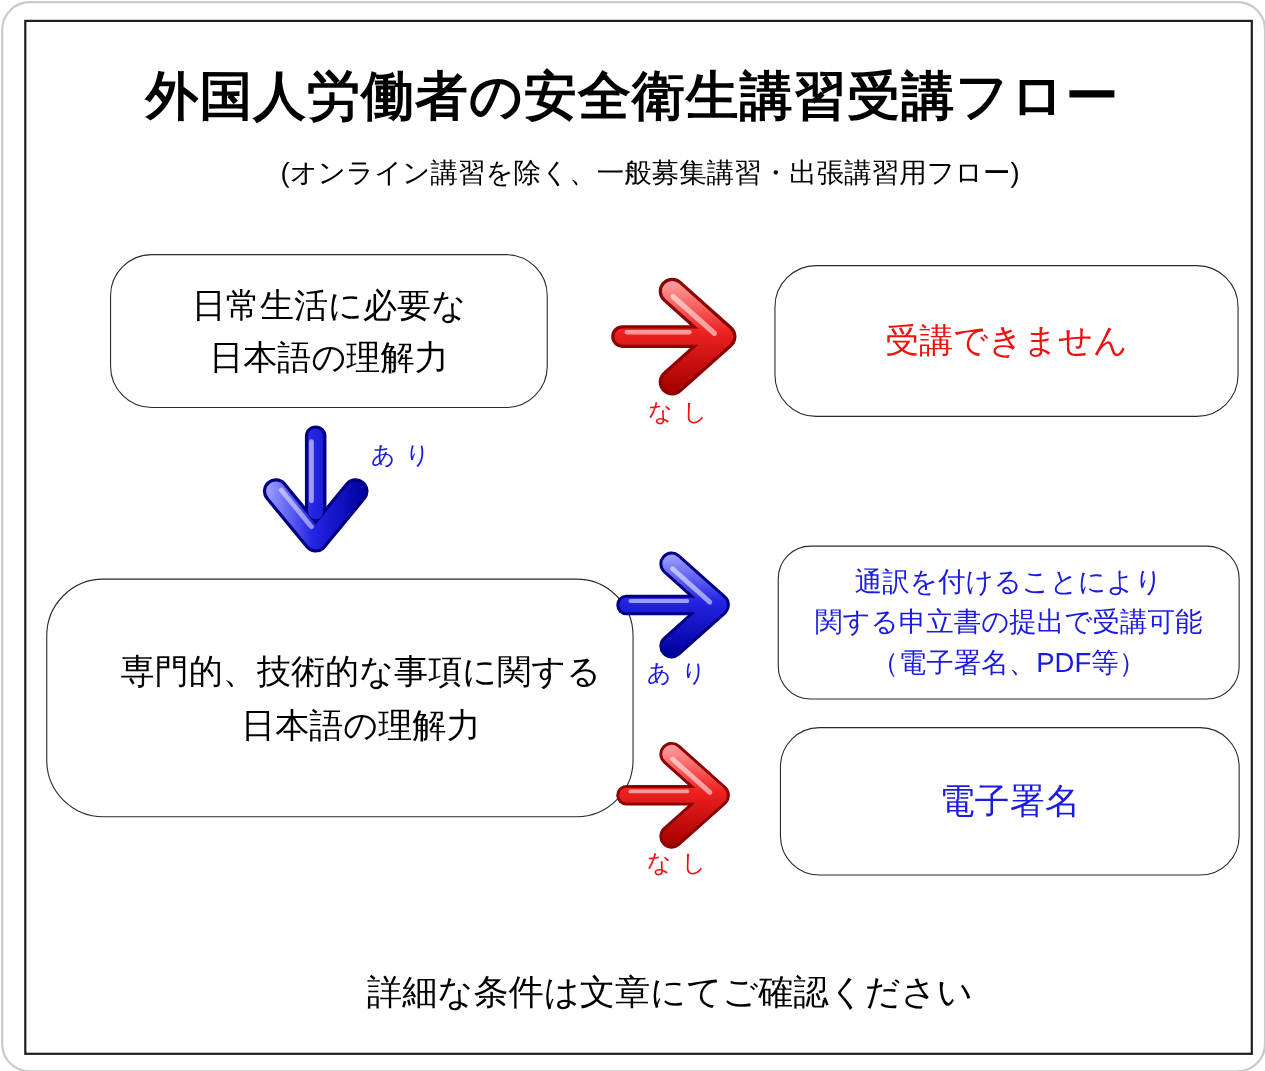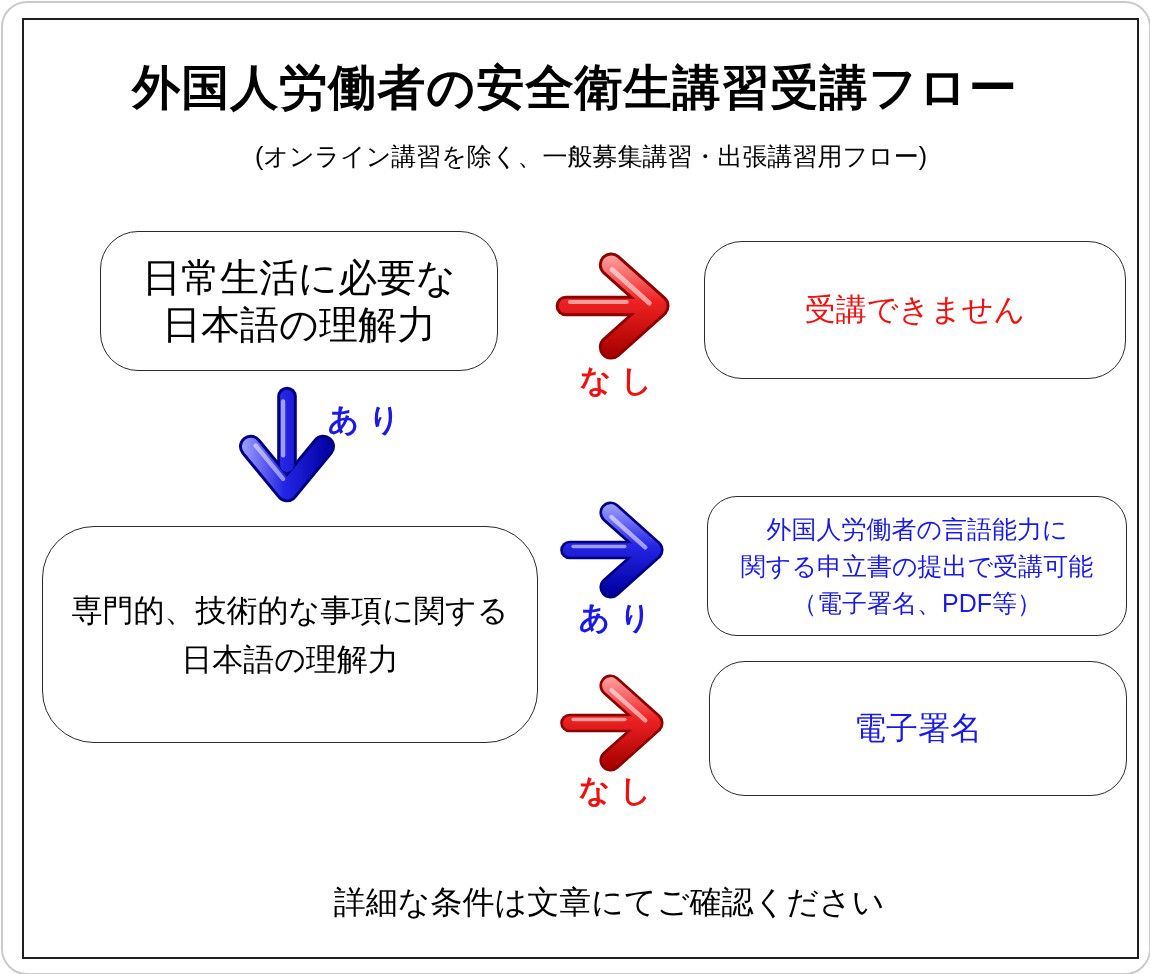--- a/index.html
+++ b/index.html
@@ -23,32 +23,32 @@
   .page-subtitle{
     position:absolute;left:0;top:140px;width:1150px;
     text-align:center;font-size:25px;font-weight:400;padding-left:16px;
   }
   .node{
     position:absolute;border:1.5px solid #2a2a2a;border-radius:38px;
     background:#fff;display:flex;flex-direction:column;
     align-items:center;justify-content:center;text-align:center;
   }
   .node .line{white-space:nowrap;}
-  .n-daily{left:100px;top:231px;width:396px;height:138px;font-size:39px;line-height:47px;}
+  .n-daily{left:100px;top:231px;width:396px;height:138px;font-size:31px;line-height:47px;}
   .n-cannot{left:704px;top:241px;width:420px;height:136px;font-size:31px;color:var(--red);}
-  .n-tech{left:42px;top:526px;width:494px;height:215px;font-size:31px;line-height:49px;border-radius:52px;}
+  .n-tech{left:42px;top:526px;width:494px;height:215px;font-size:31px;line-height:49px;border-radius:52px;padding-left:38px;}
   .n-statement{left:707px;top:496px;width:418px;height:138px;font-size:25px;line-height:37px;color:var(--blue);border-radius:30px;}
   .n-interpreter{left:709px;top:661px;width:416px;height:133px;font-size:32px;line-height:47px;color:var(--blue);border-radius:36px;}
   .arrow{position:absolute;}
   .a-red-top{left:552px;top:252px;width:128px;height:108px;}
   .a-down{left:238px;top:384px;width:98px;height:124px;}
   .a-blue-mid{left:553px;top:501px;width:124px;height:98px;}
   .a-red-bottom{left:553px;top:674px;width:124px;height:98px;}
   .edge-label{
-    position:absolute;font-size:31px;font-weight:bold;
+    position:absolute;font-size:22px;font-weight:normal;
     letter-spacing:9px;text-indent:9px;text-align:center;white-space:nowrap;
   }
   .l-red{color:var(--red);}
   .l-blue{color:var(--blue);}
   .l-no-top{left:552px;top:360px;width:128px;}
   .l-yes-down{left:300px;top:399px;width:128px;}
   .l-yes-mid{left:553px;top:597px;width:124px;}
   .l-no-bottom{left:553px;top:770px;width:124px;}
   .footer-note{
     position:absolute;left:0;top:881px;width:1150px;
@@ -129,21 +129,21 @@
     <path d="M14 55 H86" stroke="#000080" stroke-width="21"></path>
     <path d="M60 13 L107 55 L60 97" stroke="url(#gBlueH)" stroke-width="19"></path>
     <path d="M14 55 H86" stroke="url(#gBlueH)" stroke-width="15"></path>
     <path d="M61 18 L99 52" stroke="#fff" stroke-width="5" opacity="0.55"></path>
     <path d="M18 51 H76" stroke="#fff" stroke-width="4" opacity="0.55"></path>
   </g>
 </svg>
 <div class="edge-label l-blue l-yes-mid">あり</div>
 
 <div class="node n-statement">
-  <div class="line">外国人労働者の言語能力に</div>
+  <div class="line">通訳を付けることにより</div>
   <div class="line">関する申立書の提出で受講可能</div>
   <div class="line">（電子署名、PDF等）</div>
 </div>
 
 <svg class="arrow a-red-bottom" viewBox="0 0 130 110">
   <g fill="none" stroke-linecap="round" stroke-linejoin="round">
     <path d="M60 13 L107 55 L60 97" stroke="#8d0000" stroke-width="25"></path>
     <path d="M14 55 H86" stroke="#8d0000" stroke-width="21"></path>
     <path d="M60 13 L107 55 L60 97" stroke="url(#gRedH)" stroke-width="19"></path>
     <path d="M14 55 H86" stroke="url(#gRedH)" stroke-width="15"></path>

